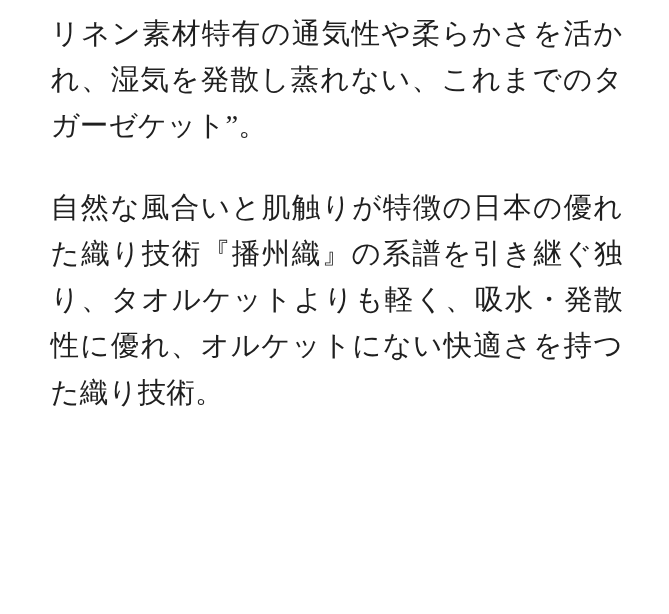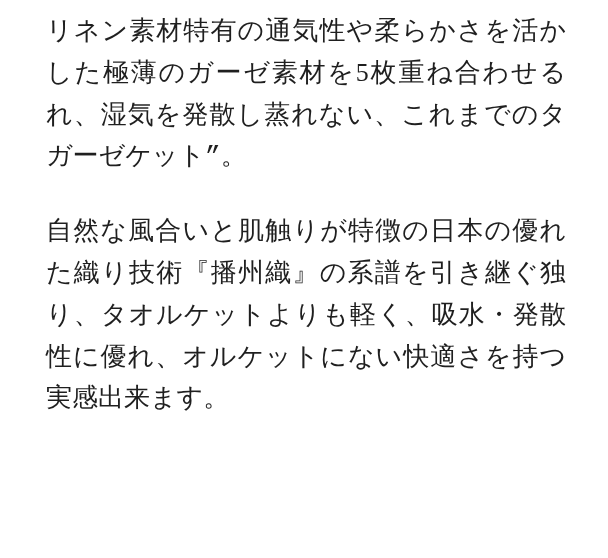--- a/index.html
+++ b/index.html
@@ -27,36 +27,34 @@
     line-height: 42px;
     height: 42px;
     white-space: nowrap;
     text-align: justify;
     text-align-last: justify;
     font-kerning: none;
   }
   .line.short {
     text-align: left;
     text-align-last: left;
-    font-family: Liberation Mono, monospace;
   }
 </style>
 </head>
 <body>
 
 <div class="page">
 
   <div class="paragraph">
     <div class="line">リネン素材特有の通気性や柔らかさを活か</div>
-    <div class="line">した極薄のガーゼ素材を5枚重ね合わせる</div>
     <div class="line">れ、湿気を発散し蒸れない、これまでのタ</div>
     <div class="line short">ガーゼケット”。</div>
   </div>
 
   <div class="paragraph">
     <div class="line">自然な風合いと肌触りが特徴の日本の優れ</div>
     <div class="line">た織り技術『播州織』の系譜を引き継ぐ独</div>
     <div class="line">り、タオルケットよりも軽く、吸水・発散</div>
     <div class="line">性に優れ、オルケットにない快適さを持つ</div>
-    <div class="line short">実感出来ます。</div>
+    <div class="line short">た織り技術。</div>
   </div>
 
 </div>
 
 </body></html>

